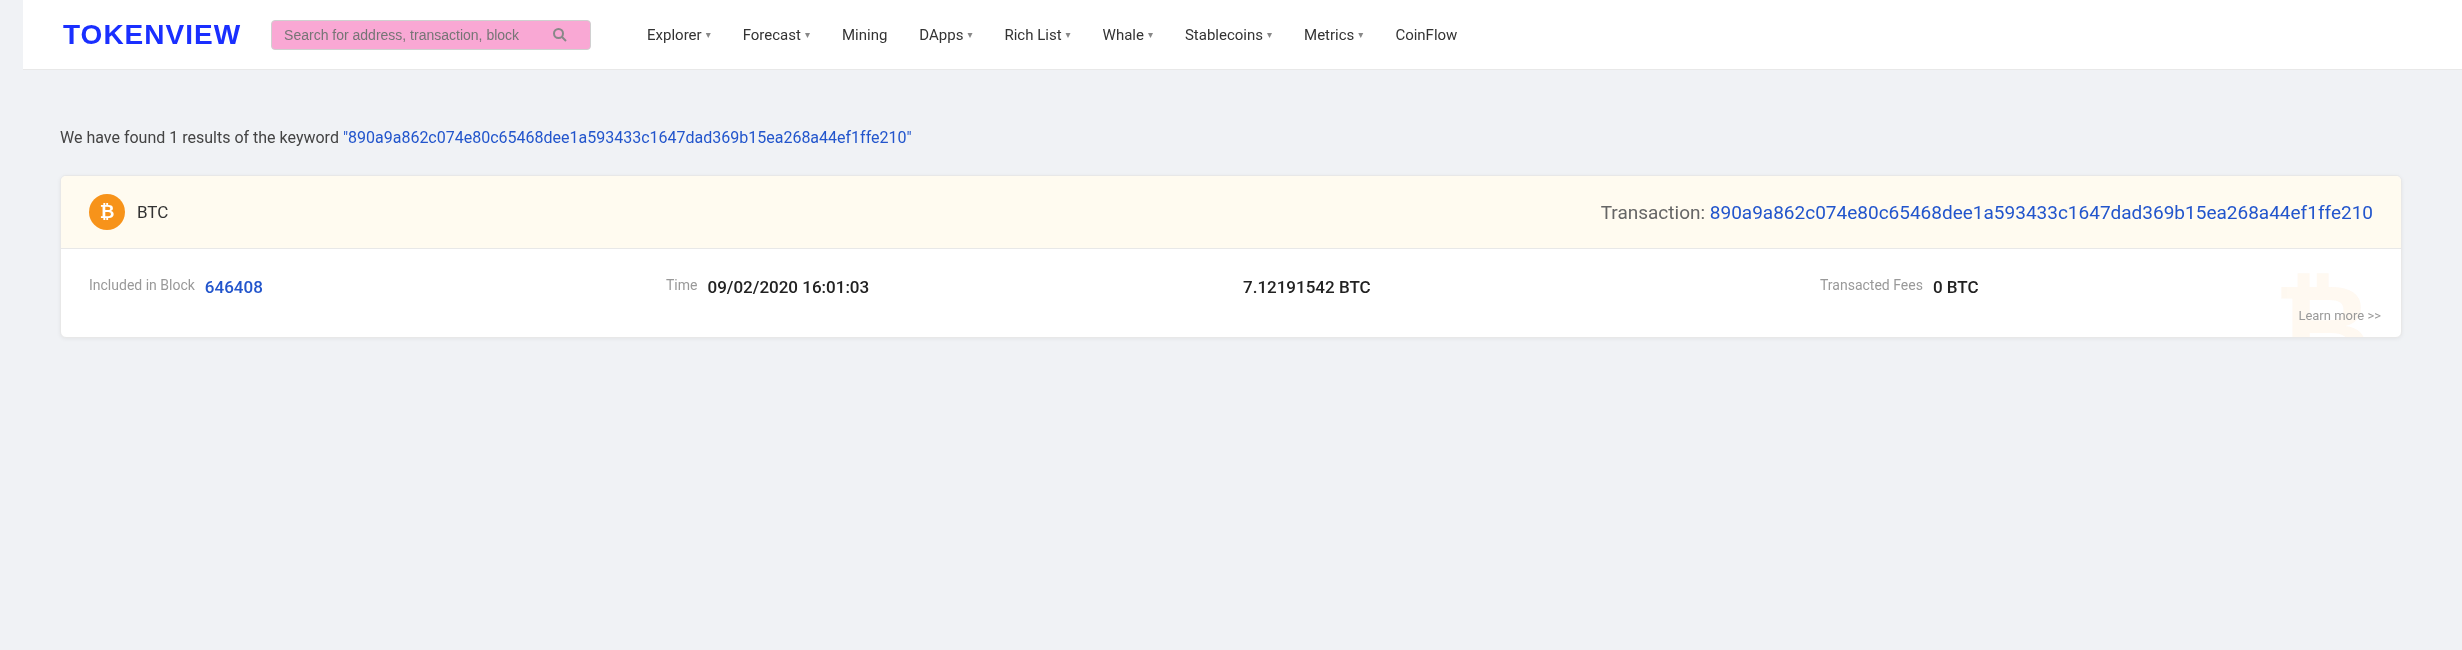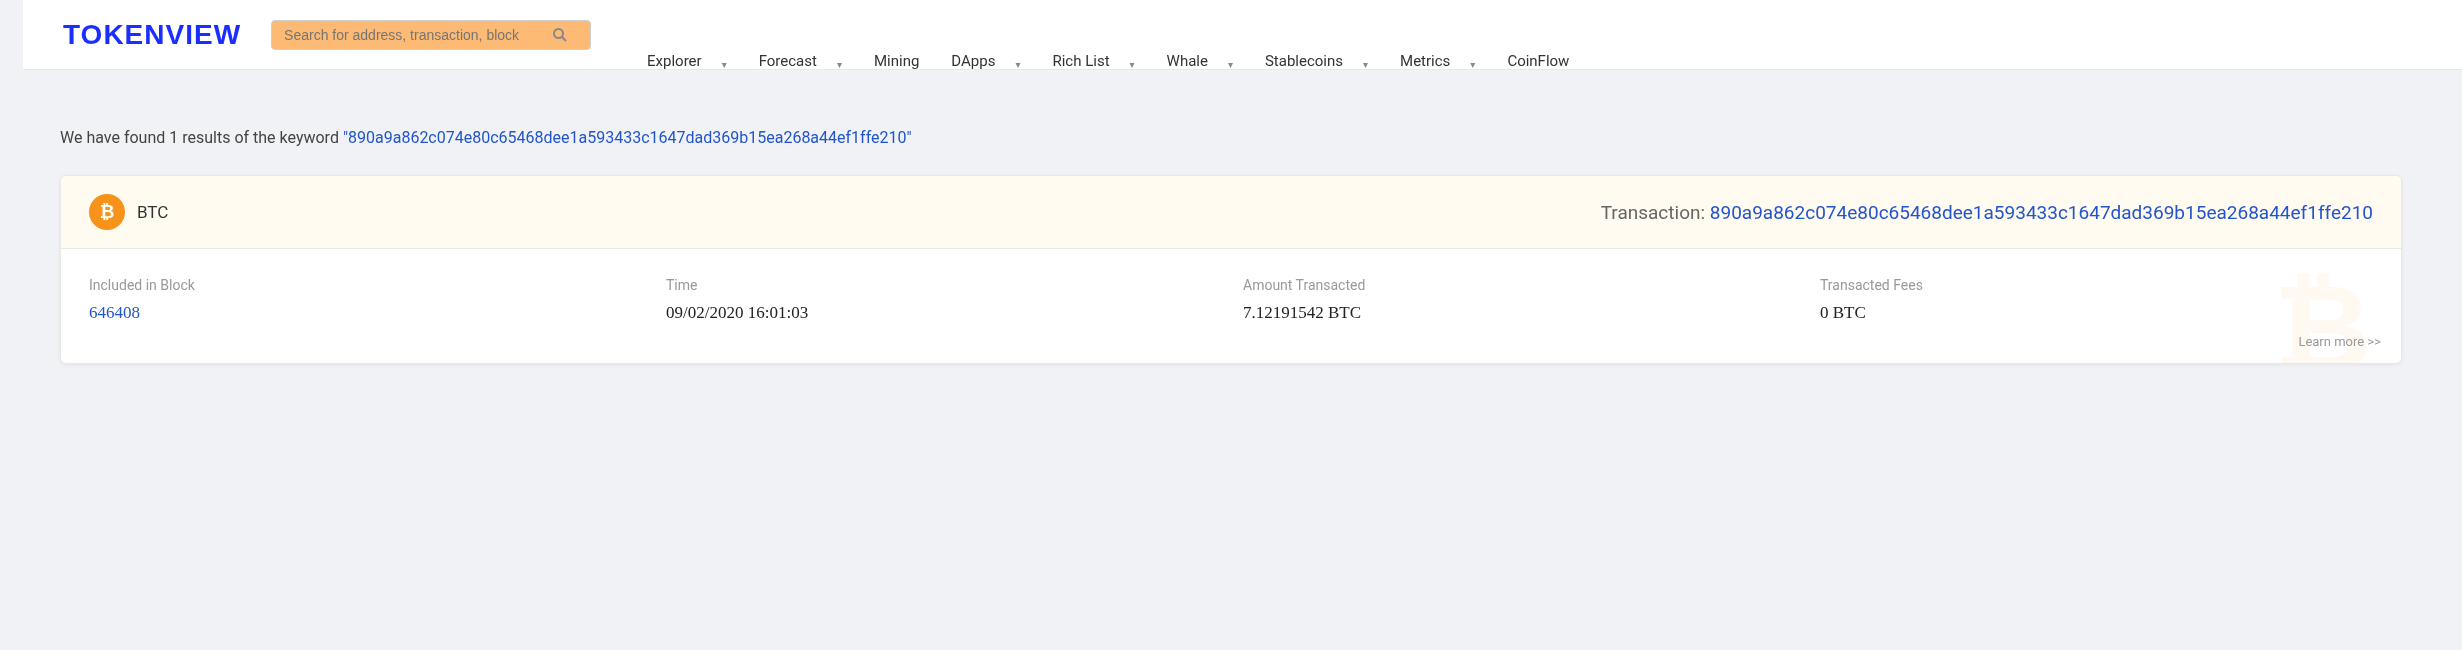--- a/index.html
+++ b/index.html
@@ -34,21 +34,21 @@
       white-space: nowrap;
       
     }
     .search-bar {
       display: flex;
       align-items: center;
       border: 1.5px solid #d0d0d0;
       border-radius: 4px;
       padding: 6px 12px;
       width: 320px;
-      background: #fdba74;
+      background: #f9a8d4;
       gap: 8px;
     }
     .search-bar input {
       border: none;
       outline: none;
       font-size: 14px;
       color: #555;
       width: 260px;
       background: transparent;
     }
@@ -64,28 +64,28 @@
     }
     .nav {
       display: flex;
       align-items: center;
       gap: 0;
       margin-left: 10px;
       flex: 1;
     }
     .nav-item {
       display: flex;
-      align-items: flex-end;
+      align-items: center;
       padding: 0 16px;
       height: 70px;
       font-size: 15px;
       color: #333;
       cursor: pointer;
       white-space: nowrap;
-      gap: 20px;
+      gap: 4px;
       text-decoration: none;
     }
     .nav-item .dropdown-arrow {
       font-size: 10px;
       color: #888;
     }
 
     
     .main-content {
       padding: 58px 60px;
@@ -165,32 +165,31 @@
       pointer-events: none;
       user-select: none;
     }
     .card-details {
       display: grid;
       grid-template-columns: repeat(4, 1fr);
       gap: 24px;
     }
     .detail-item {
       display: flex;
-      flex-direction: column;
+      flex-direction: row;
       gap: 10px;
     }
     .detail-label {
       font-size: 14px;
       color: #999;
     }
     .detail-value {
       font-size: 17px;
       color: #222;
       font-weight: 500;
-      font-family: Liberation Serif, serif;
     }
     .detail-value.link {
       color: #2255cc;
       cursor: pointer;
       text-decoration: none;
     }
     .learn-more {
       position: absolute;
       bottom: 14px;
       right: 20px;
@@ -292,21 +291,20 @@
           <span class="detail-label">Included in Block</span>
           <a class="detail-value link">646408</a>
         </div>
 
         <div class="detail-item">
           <span class="detail-label">Time</span>
           <span class="detail-value">09/02/2020 16:01:03</span>
         </div>
 
         <div class="detail-item">
-          <span class="detail-label">Amount Transacted</span>
           <span class="detail-value">7.12191542 BTC</span>
         </div>
 
         <div class="detail-item">
           <span class="detail-label">Transacted Fees</span>
           <span class="detail-value">0 BTC</span>
         </div>
 
       </div>
 

